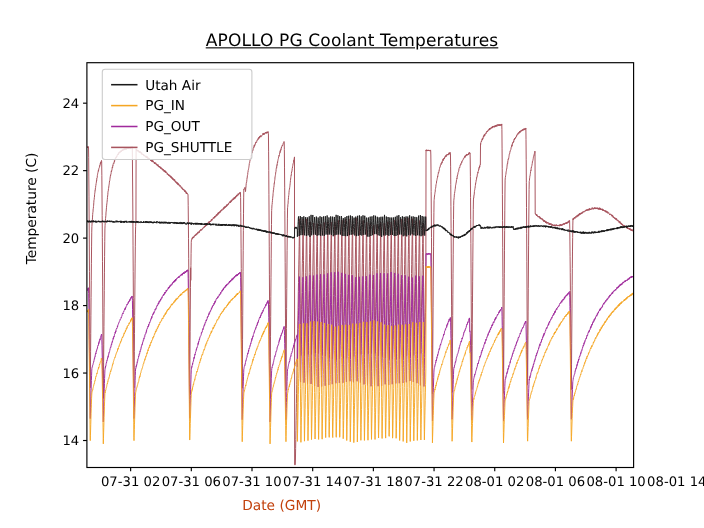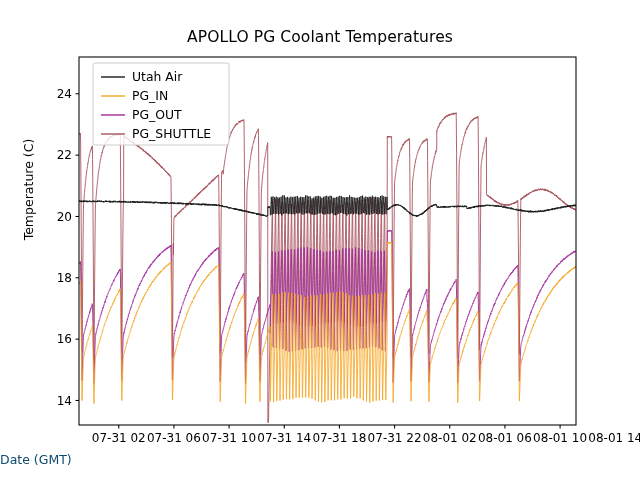--- a/index.html
+++ b/index.html
@@ -17,38 +17,40 @@
   }
   #chart-title {
     position: absolute;
     top: 28px;
     left: 0;
     width: 640px;
     text-align: center;
     font-size: 15.5px;
     color: #000000;
     letter-spacing: 0.1px;
+    text-decoration: underline;
   }
   #ylabel {
     position: absolute;
     left: -62px;
     top: 182px;
     width: 180px;
     text-align: center;
     font-size: 12.5px;
     color: #000000;
     transform: rotate(-90deg);
   }
   #xlabel {
     position: absolute;
     left: 0;
     top: 452px;
     width: 512px;
+    text-align: center;
     font-size: 12.5px;
-    color: #0c4a6e;
+    color: #c2410c;
   }
   svg.plot {
     position: absolute;
     left: 0;
     top: 0;
   }
   .axis-line {
     stroke: #000000;
     stroke-width: 1.05;
     fill: none;

